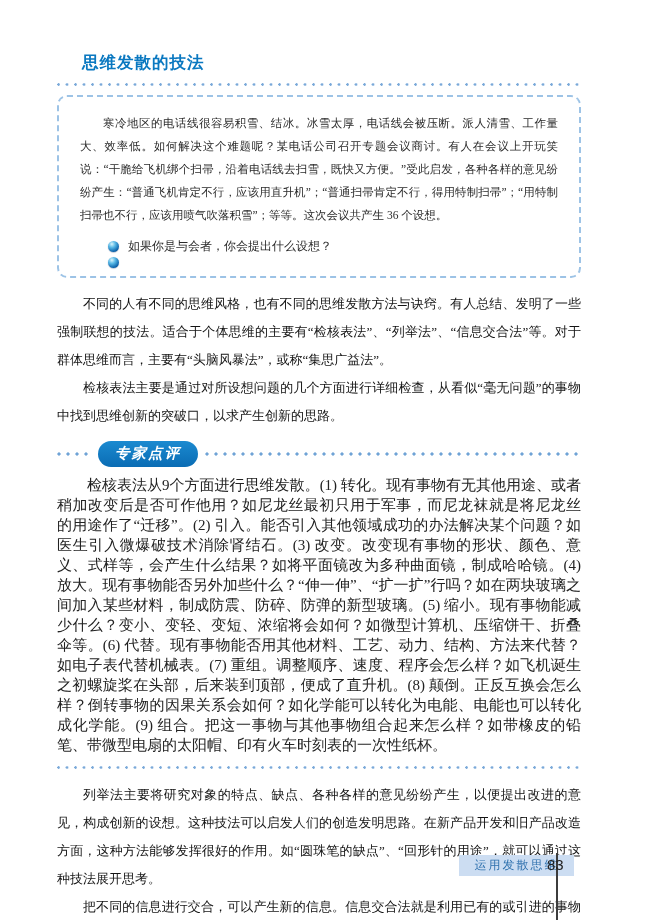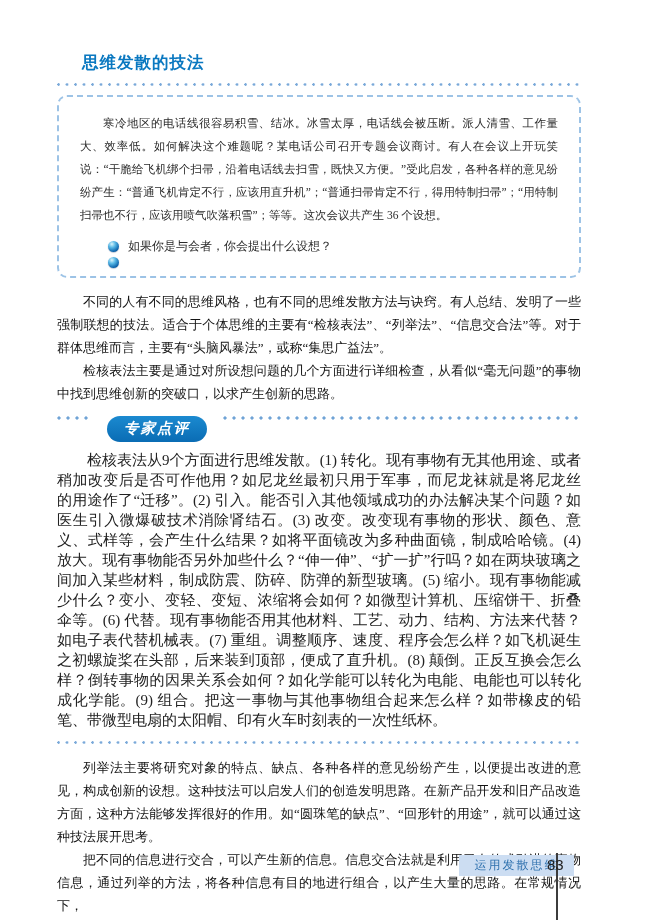--- a/index.html
+++ b/index.html
@@ -60,31 +60,30 @@
     width: 11px;
     height: 11px;
     margin-right: 9px;
     border-radius: 50%;
     background: radial-gradient(circle at 35% 28%, #d9f4fb 0%, #59b9e6 32%, #0c63ab 72%, #083c74 100%);
     box-shadow: 0 0.5px 1px rgba(0,40,90,.45);
   }
   .body-para {
     margin: 0;
     font-size: 13px;
-    line-height: 23px;
+    line-height: 28px;
     text-align: justify;
     text-indent: 2em;
     color: #141414;
   }
   .gap12 { height: 12px; }
   .expert-row {
     display: flex;
-    align-items: flex-start;
+    align-items: center;
     margin: 11px 0 8px 0;
-    gap: 9px;
   }
   .expert-dots {
     height: 4px;
     background-image: radial-gradient(circle at 2px 2px, #6fa3d6 1.4px, rgba(0,0,0,0) 1.8px);
     background-size: 9px 4px;
     background-repeat: repeat-x;
   }
   .dots-left  { width: 34px; margin-right: 7px; }
   .dots-right { flex: 1; margin-left: 7px; }
   .expert-badge {

